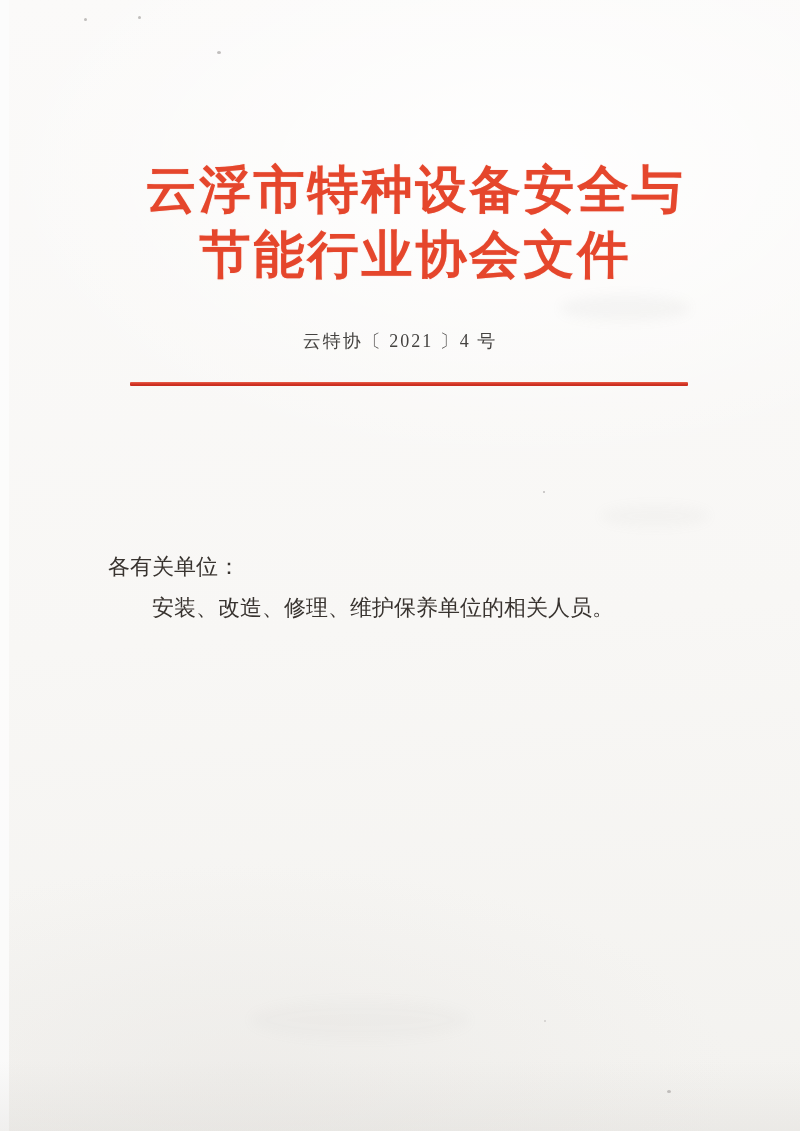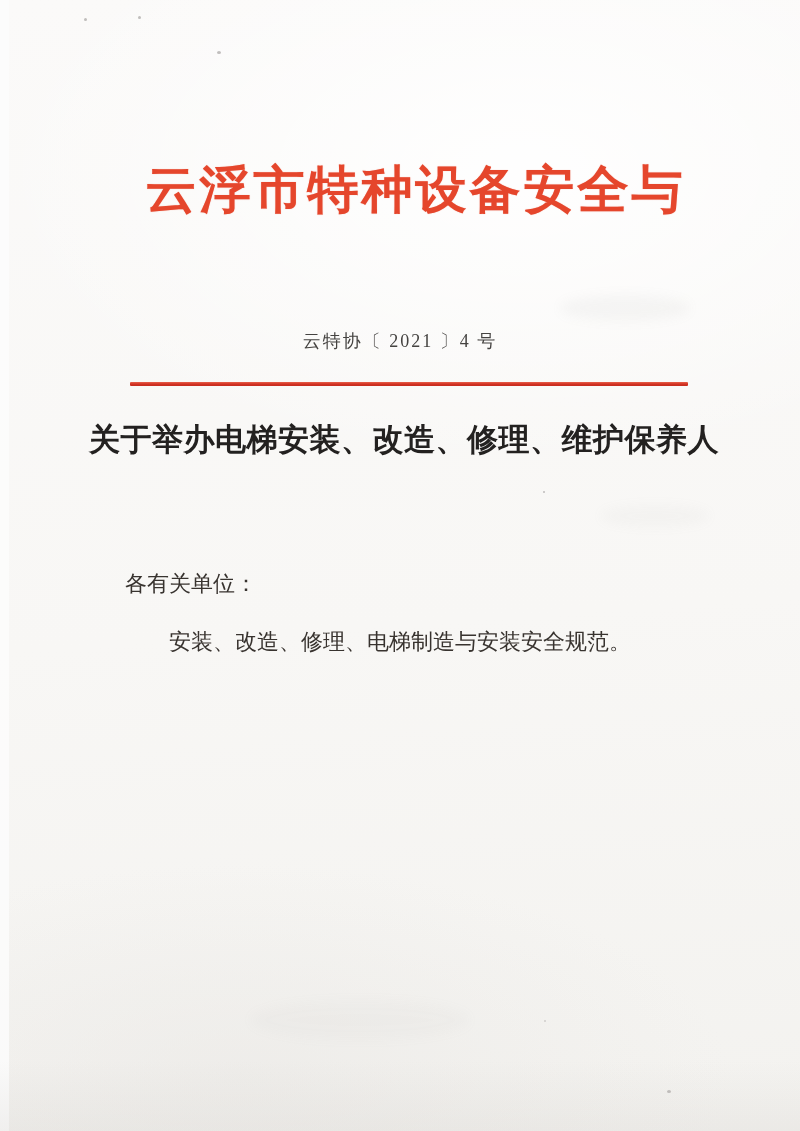--- a/index.html
+++ b/index.html
@@ -85,21 +85,21 @@
     top: 547px;
     left: 108px;
     width: 611px;
     font-size: 22px;
     line-height: 40.6px;
     text-align: justify;
     text-justify: inter-ideograph;
     color: #38332f;
   }
   .doc-body p, .doc-body div {
-    margin: 17px;
+    margin: 0;
     padding: 0;
   }
   .indent { text-indent: 2em; }
   .section-heading {
     text-indent: 2em;
     font-weight: 700;
     color: #2a2724;
     letter-spacing: 1px;
   }
 
@@ -136,33 +136,33 @@
 </style>
 </head>
 <body>
 
 <div class="paper">
 
   <div class="edge-strip"></div>
 
   <div class="org-title">
     <div>云浮市特种设备安全与</div>
+    <div>节能行业协会文件</div>
   </div>
 
   <div class="doc-number">云特协〔 2021 〕4 号</div>
 
   <div class="red-divider"></div>
 
   <div class="notice-title">
-    <div>关于举办电梯安装、改造、修理、维护保养人</div>
   </div>
 
   <div class="doc-body">
     <div>各有关单位：</div>
-    <p class="indent">安装、改造、修理、电梯制造与安装安全规范。</p>
+    <p class="indent">安装、改造、修理、维护保养单位的相关人员。</p>
   </div>
 
   <div class="smudge s1"></div>
   <div class="smudge s2"></div>
   <div class="smudge s3"></div>
   <div class="speck p1"></div>
   <div class="speck p2"></div>
   <div class="speck p3"></div>
   <div class="speck p4"></div>
   <div class="speck p5"></div>

